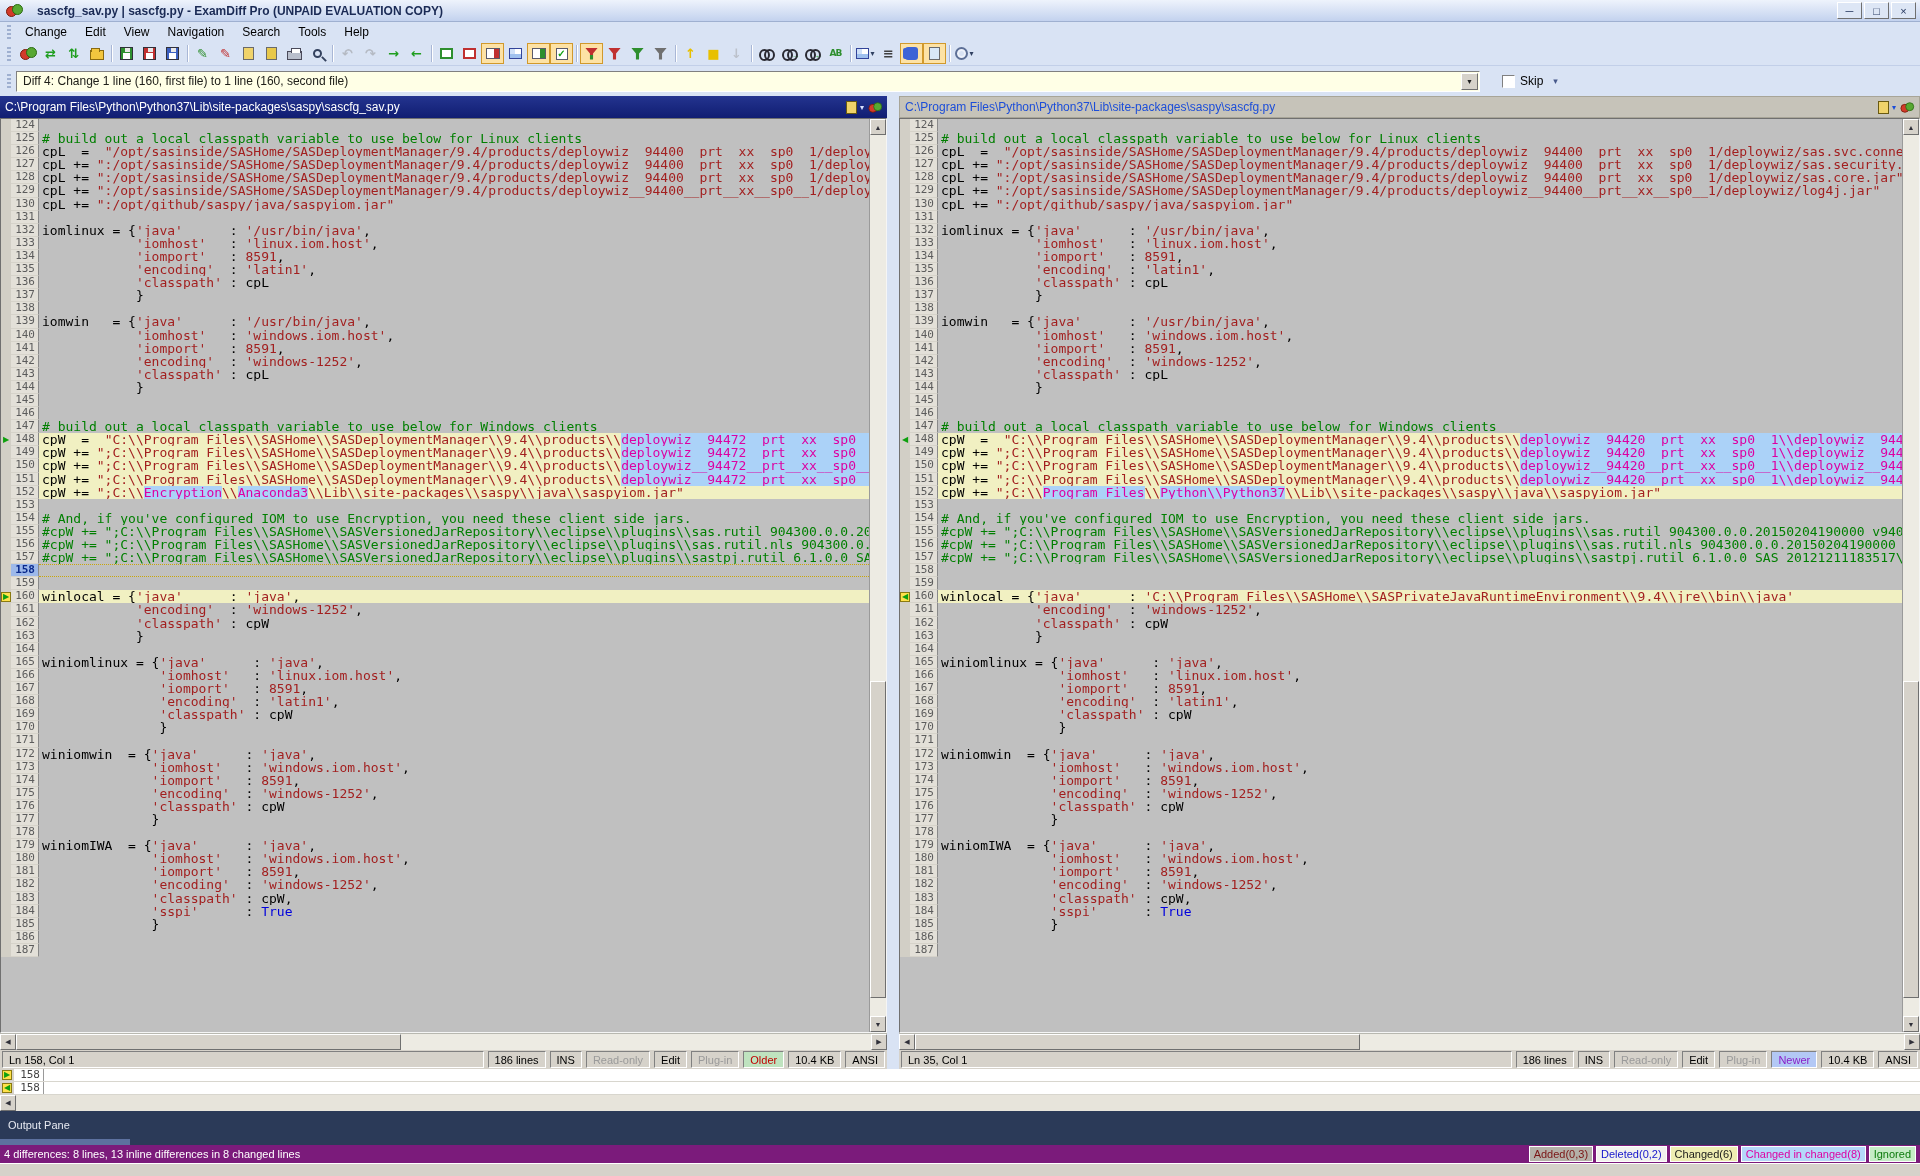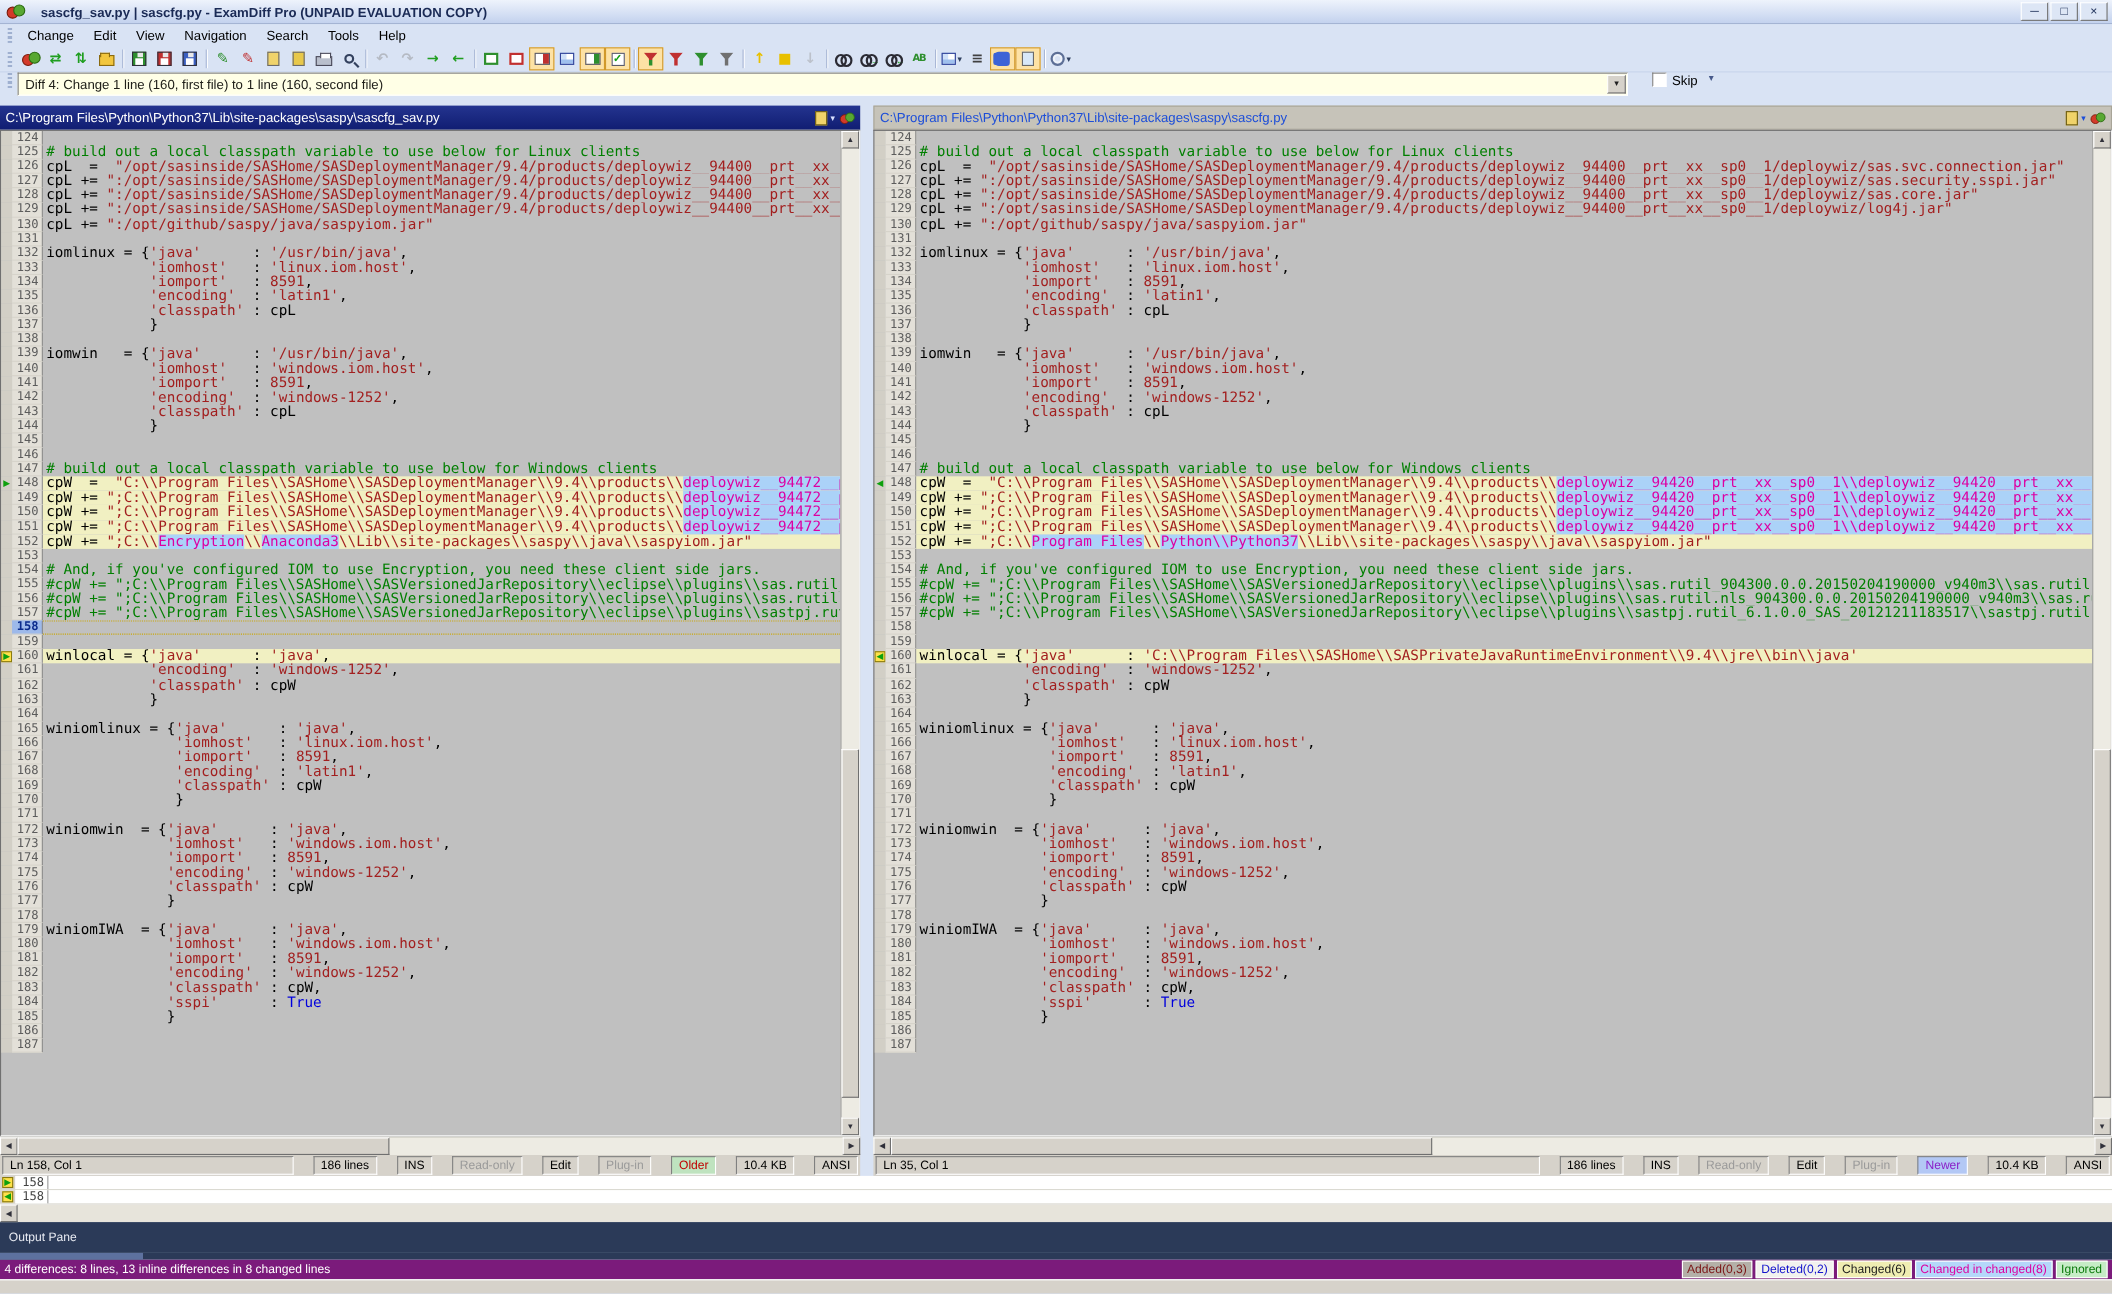--- a/index.html
+++ b/index.html
@@ -55,32 +55,32 @@
   .ic-check { width:12px; height:12px; background:#fff; border:1px solid #5a5a6a; color:#12a012; font-size:10px; line-height:10px; text-align:center; font-weight:bold; }
   .ic-funnel { width:13px; height:12px; clip-path:polygon(0 0,100% 0,62% 50%,62% 100%,38% 100%,38% 50%); }
   .ic-binoc { width:16px; height:9px; position:relative; }
   .ic-binoc::before, .ic-binoc::after { content:""; position:absolute; top:0; width:7px; height:8px; border:2px solid #2a2a33; border-radius:50%; }
   .ic-binoc::before { left:0; } .ic-binoc::after { right:0; }
   .binoc-badge { position:absolute; right:-2px; bottom:-2px; font-size:8px; font-weight:bold; color:#12a012; }
   .ic-puzzle { width:13px; height:13px; background:#3d63d6; border-radius:3px; box-shadow:-3px 0 0 -1px #3d63d6; }
   .ic-gear { width:13px; height:13px; border:2px solid #5d6f96; border-radius:50%; background:#d9e3f4; box-shadow:inset 0 0 0 2px #eef2fa; }
 
   
-  .diffbar { height:30px; display:flex; background:#d9e3f4; padding-left:2px; }
+  .diffbar { height:30px; display:flex; align-items:center; background:#d9e3f4; padding-left:2px; }
   .combo { width:1464px; height:21px; background:#ffffe6; display:flex; align-items:center; }
   .combo-text { flex:1; padding:0 6px; color:#20201a; white-space:nowrap; overflow:hidden; }
   .combo-btn { width:17px; height:17px; margin:1px; background:#d6d2ca; display:flex; align-items:center; justify-content:center; font-size:7px; color:#202020; }
   .cbx { width:13px; height:13px; background:#fff; margin-left:22px; }
   .skip-label { margin-left:5px; }
   .mini-dd { margin-left:10px; font-size:9px; color:#47598a; }
 
   
   .main { height:973px; display:flex; }
   .pane { display:flex; flex-direction:column; }
-  .pane-left { width:782px; flex:none; }
+  .pane-left { width:887px; flex:none; }
   .pane-gap { width:12px; flex:none; }
   .pane-right { flex:1; }
   .pane-header { height:22px; flex:none; display:flex; align-items:center; padding:0 5px; white-space:nowrap; overflow:hidden; }
   .pane-header.active { background:linear-gradient(#24348f,#101d72); color:#fff; }
   .pane-header.inactive { background:#c6c3b9; color:#1d4ed8; border:1px solid #a8a598; }
   .hdr-icons { margin-left:auto; display:flex; align-items:center; gap:3px; }
   .hdr-copy { width:11px; height:13px; background:#f0d36a; border:1px solid #6a5a10; }
   .hdr-dd { font-size:8px; }
   .pane-header.active .hdr-dd { color:#d8e0ff; }
 
@@ -105,21 +105,21 @@
 
   .vscroll { position:absolute; top:0; right:0; bottom:0; width:17px; background:#edebe3; border-left:1px solid #9a9a9a; }
   .sbtn { height:16px; background:#d6d2ca; display:flex; align-items:center; justify-content:center; font-size:7px; color:#30303a; }
   .sbtn.h { width:16px; height:100%; flex:none; }
   .vtrack { position:absolute; top:16px; bottom:16px; left:0; right:0; }
   .vthumb { position:absolute; left:0; right:0; top:62%; height:36%; background:#d6d2ca; }
   .hscroll { height:17px; flex:none; background:#edebe3; display:flex; border-top:1px solid #b8b8b0; }
   .htrack { flex:1; position:relative; }
   .hthumb { position:absolute; top:0; bottom:0; left:0; width:45%; background:#d6d2ca; }
 
-  .pane-status { height:19px; flex:none; display:flex; gap:18px; background:#d6d2ca; padding:1px 2px; font-size:11px; align-items:stretch; }
+  .pane-status { height:19px; flex:none; display:flex; gap:4px; background:#d6d2ca; padding:1px 2px; font-size:11px; align-items:stretch; }
   .sseg { padding:1px 6px; background:#d6d2ca; white-space:nowrap; display:flex; align-items:center; }
   .sseg.grow { flex:1; }
   .sseg.dis { color:#9a9a9a; }
   .sseg.older { background:var(--older-bg); color:var(--older-fg); }
   .sseg.newer { background:var(--newer-bg); color:var(--newer-fg); }
 
   
   .linediff { background:#f4f3ee; }
   .ld-row { height:13px; display:flex; font-family:"DejaVu Sans Mono", monospace; font-size:11px; line-height:12px; border-bottom:1px solid #d8d6ce; background:#fff; }
   .ld-mk { width:14px; background:#d6d2ca; display:flex; align-items:center; justify-content:center; }

